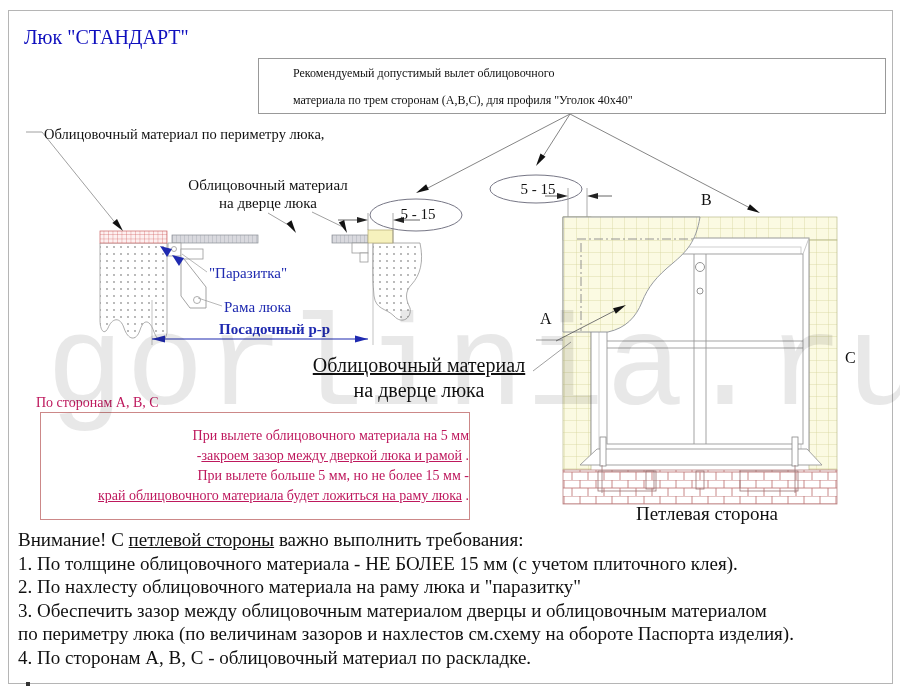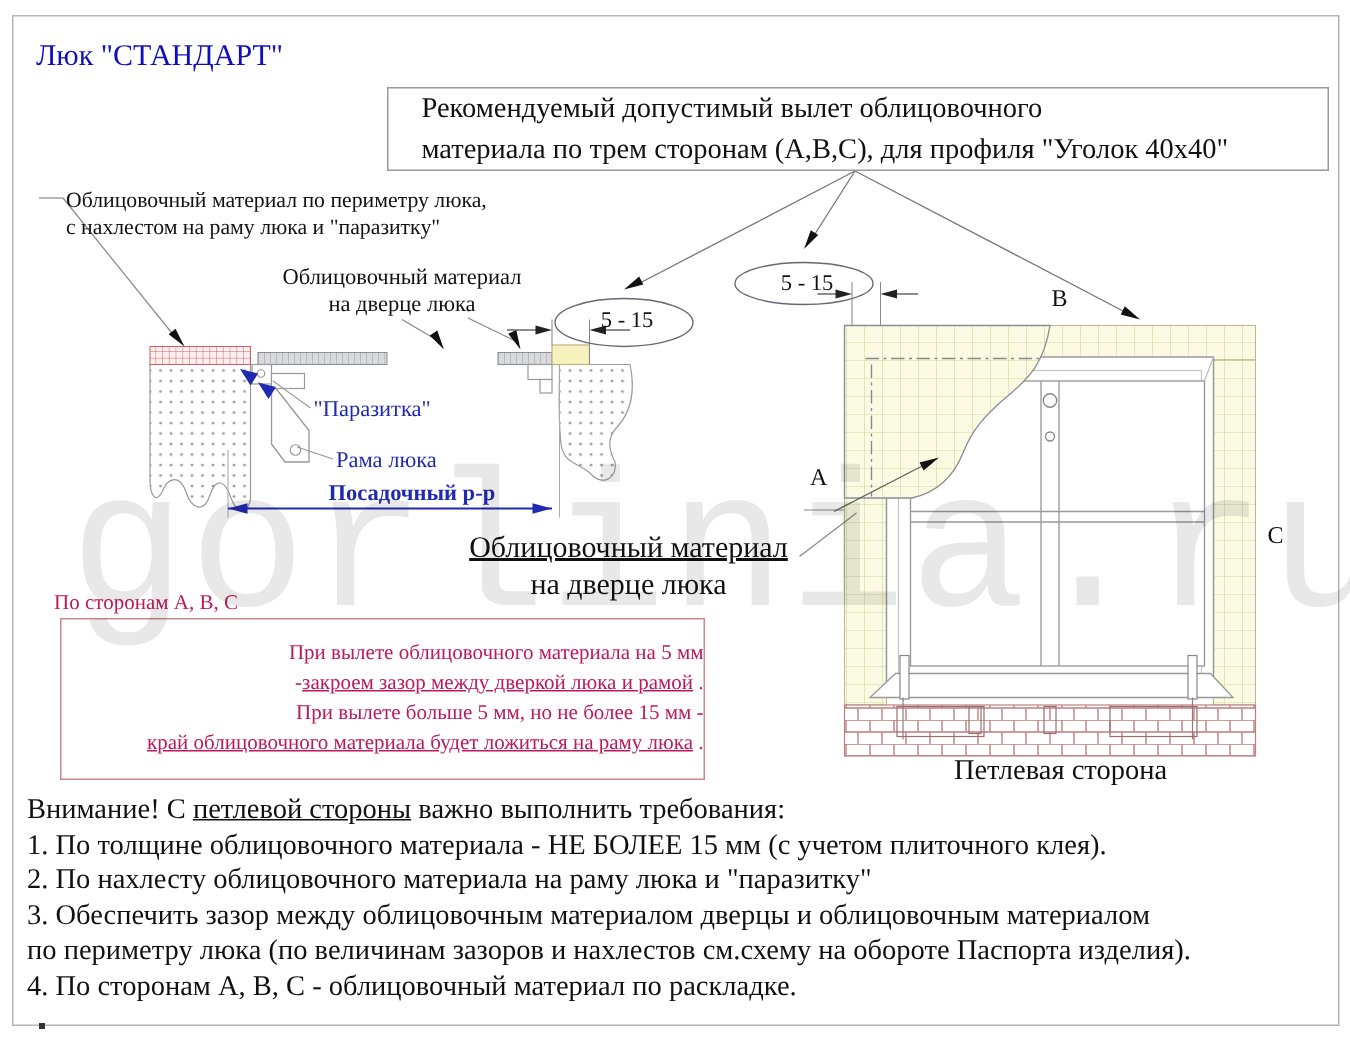--- a/index.html
+++ b/index.html
@@ -2,21 +2,21 @@
 <html><head>
 <meta charset="utf-8">
 <style>
   html,body{margin:0;padding:0;background:#fff;}
   .page{position:relative;width:900px;height:700px;background:#fff;overflow:hidden;
         font-family:"Liberation Serif",serif;color:#111;}
   .abs{position:absolute;}
   .frame-border{left:8px;top:10px;width:883px;height:672px;border:1px solid #b5b5b5;}
   .title{left:24px;top:26px;font-size:20px;color:#0f0fbe;white-space:nowrap;z-index:20;}
   .recbox{left:258px;top:58px;width:626px;height:54px;border:1px solid #999;z-index:20;background:#fff;}
-  .recbox .ln{margin-left:22px;font-size:19px;line-height:26px;white-space:nowrap;margin-top:1px;}
+  .recbox .ln{margin-left:34px;font-size:12px;line-height:26px;white-space:nowrap;margin-top:1px;}
   .lbl{z-index:20;font-size:14.5px;line-height:18px;white-space:nowrap;}
   .lbl-center{text-align:center;}
   .blue{color:#1f2ab0;}
   .biglabel{left:300px;top:353px;width:238px;text-align:center;font-size:20px;line-height:25px;z-index:20;}
   .biglabel .u1{text-decoration:underline;}
   .ellipse-txt{z-index:20;font-size:15px;text-align:center;width:60px;}
   .sideletter{z-index:20;font-size:16px;}
   .hinge-side{left:600px;top:503px;width:214px;text-align:center;font-size:19px;z-index:20;}
   .red{color:#be185d;}
   .rednote-head{left:36px;top:395px;font-size:14px;z-index:20;white-space:nowrap;}
@@ -169,21 +169,20 @@
 
   <div class="abs title">Люк "СТАНДАРТ"</div>
 
   <div class="abs recbox">
     <div class="ln">Рекомендуемый допустимый вылет облицовочного</div>
     <div class="ln">материала по трем сторонам (А,В,С), для профиля "Уголок 40х40"</div>
   </div>
 
   <div class="abs lbl" style="left:44px;top:125px;">
     <div>Облицовочный материал по периметру люка,</div>
-    <div>с нахлестом на раму люка и "паразитку"</div>
   </div>
 
   <div class="abs lbl lbl-center" style="left:182px;top:176px;width:172px;font-size:15px;">
     <div>Облицовочный материал</div>
     <div>на дверце люка</div>
   </div>
 
   <div class="abs lbl blue" style="left:209px;top:264px;font-size:15px;">"Паразитка"</div>
   <div class="abs lbl blue" style="left:224px;top:298px;font-size:15px;">Рама люка</div>
   <div class="abs lbl blue" style="left:219px;top:320px;font-size:15px;font-weight:bold;">Посадочный р-р</div>

